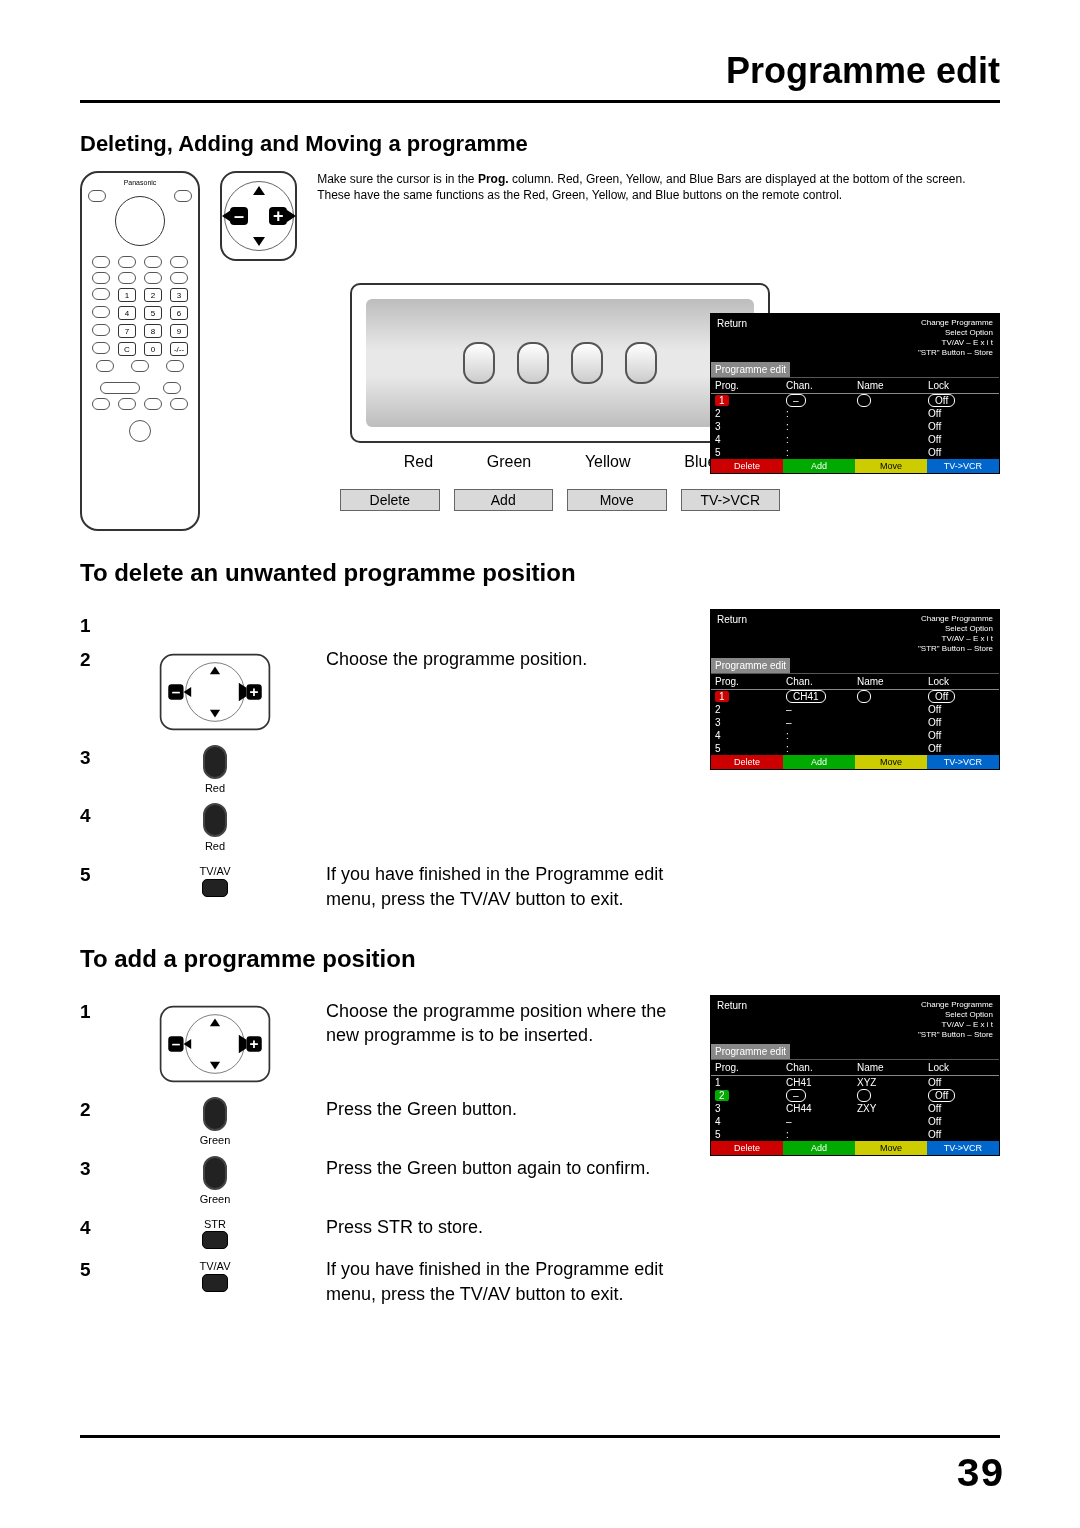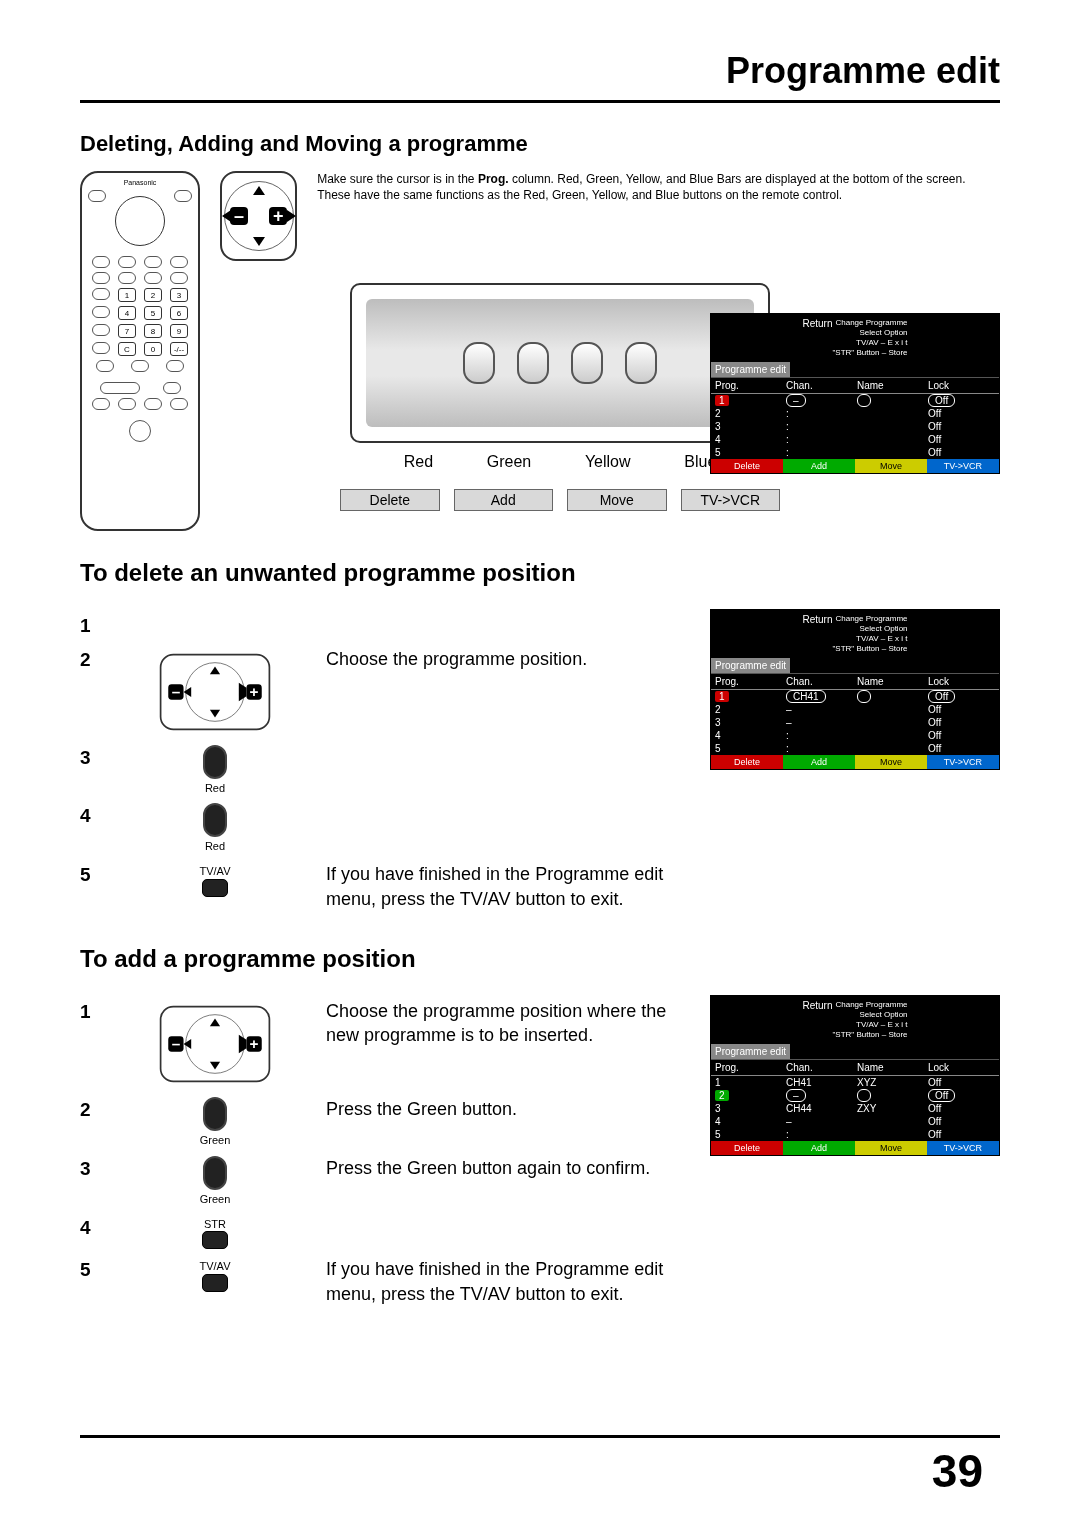--- a/index.html
+++ b/index.html
@@ -15,22 +15,22 @@
   .page-title {
     text-align: right;
     font-size: 36px;
     font-weight: bold;
     padding-bottom: 8px;
   }
   .rule-top { border-bottom: 3px solid #000; margin-bottom: 28px; }
   .sect { font-size: 22px; font-weight: bold; margin: 18px 0 14px 0; }
   .subsect { font-size: 24px; font-weight: bold; margin: 28px 0 12px 0; }
   .page-num {
-    position: absolute; right: 97px; bottom: 30px;
-    font-size: 46px; font-weight: bold;
+    position: absolute; right: 76px; bottom: 30px;
+    font-size: 40px; font-weight: bold; font-family: Liberation Mono, monospace;
   }
   .rule-bot {
     position: absolute; left: 80px; right: 80px; bottom: 90px;
     border-bottom: 3px solid #000;
   }
   
   .intro { display: flex; gap: 20px; align-items: flex-start; }
   .remote {
     width: 120px; height: 360px; border: 2px solid #333;
     border-radius: 18px; background: #fff; position: relative; flex: 0 0 120px;
@@ -113,21 +113,21 @@
   .osd {
     width: 290px;
     border: 1.5px solid #000;
     font-size: 10px;
     color:#fff;
   }
   .osd.abs1 { position:absolute; right:0; top:30px; }
   .osd.flow { margin: 0; }
   .osd .top {
     background:#000; padding:4px 6px;
-    display:flex; justify-content:center;
+    display:flex; justify-content:space-between;
   }
   .osd .hints { text-align:right; line-height:1.25; font-size:8px; }
   .osd .tabrow {
     background:#000; display:flex; border-bottom:1px solid #555;
   }
   .osd .tab { padding:2px 4px; background:#888; color:#fff; }
   .osd .hdr {
     background:#000; display:flex; gap:4px; padding:2px 4px;
     border-bottom:1px solid #888;
   }
@@ -499,20 +499,21 @@
           <div class="cap">Green</div>
         </div>
       <div class="txt">Press the Green button again to confirm.</div>
     </div>
     <div class="step">
       <div class="n">4</div>
       <div class="icon-col">
           <div class="cap">STR</div>
           <div class="flat"></div>
         </div>
+      <div class="txt">Press STR to store.</div>
     </div>
     <div class="step">
       <div class="n">5</div>
       <div class="icon-col">
           <div class="cap">TV/AV</div>
           <div class="flat"></div>
         </div>
       <div class="txt">If you have finished in the Programme edit menu, press the TV/AV button to exit.</div>
     </div>
   </div>

